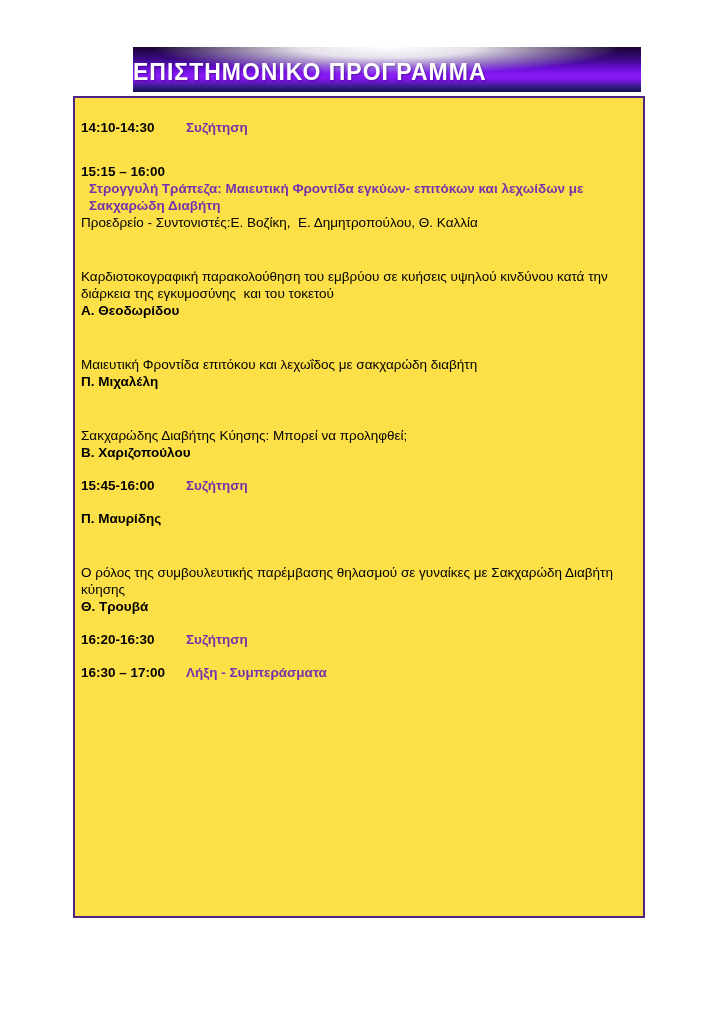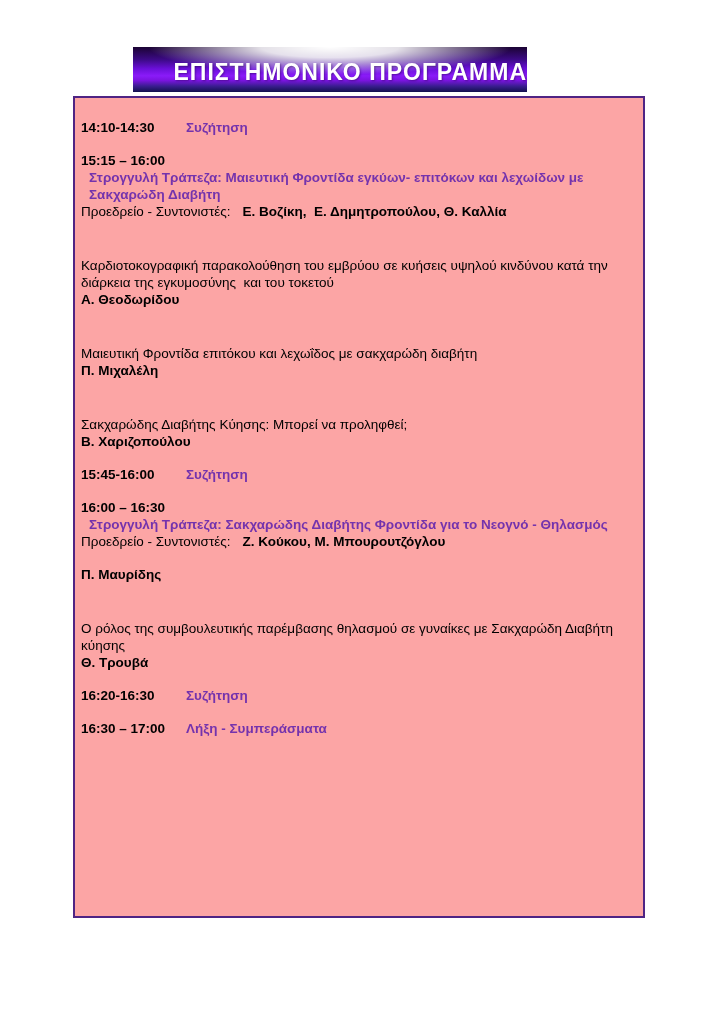--- a/index.html
+++ b/index.html
@@ -5,22 +5,22 @@
   html,body{margin:0;padding:0;background:#ffffff;}
   body{
     width:724px;height:1024px;overflow:hidden;
     font-family:"Liberation Sans","DejaVu Sans",sans-serif;
     -webkit-font-smoothing:antialiased;
   }
   .page{position:relative;width:724px;height:1024px;background:#ffffff;}
 
   
   .banner{
-    position:absolute;left:133px;top:47px;width:394px;height:45px;
-    display:flex;align-items:center;justify-content:flex-end;
+    position:absolute;left:133px;top:47px;width:508px;height:45px;
+    display:flex;align-items:center;justify-content:flex-start;
     background:
       radial-gradient(ellipse 46% 62% at 50% 0%,
         rgba(255,255,255,1) 0%,
         rgba(255,255,255,0.88) 38%,
         rgba(255,255,255,0) 100%),
       linear-gradient(180deg,
         #1b0433 0%,
         #3c0a86 28%,
         #6a0fd8 48%,
         #8a1bf8 64%,
@@ -31,30 +31,30 @@
   .banner-title{
     color:#ffffff;font-weight:bold;font-size:23px;letter-spacing:1px;
     padding-top:6px;
     text-shadow:1px 1px 2px rgba(30,0,70,0.45);
     white-space:nowrap;
   }
 
   
   .box{
     position:absolute;left:73px;top:96px;width:572px;height:822px;
-    box-sizing:border-box;border:2px solid #4f2484;background:#fca5a5;
+    box-sizing:border-box;border:2px solid #4f2484;background:#fde047;
     padding:21px 26px 0 6px;
   }
   .row{margin:0 0 16px 0;font-size:13.5px;line-height:17px;color:#000000;}
   .time{font-weight:bold;color:#000000;display:inline-block;min-width:105px;white-space:pre-wrap;}
-  .session .time{min-width:0;}
+  .session .time{min-width:0;margin-top:11px;}
   .plabel{font-weight:bold;color:#7433ad;white-space:pre-wrap;}
   .session-title{font-weight:bold;color:#7433ad;white-space:pre-wrap;margin-left:8px;}
   .chairs-label{color:#000000;}
-  .chairs{font-weight:bold;color:#000000;margin-left:12px;white-space:pre-wrap;}
+  .chairs{font-weight:normal;color:#000000;margin-left:0;white-space:pre-wrap;}
   .talk-title{color:#000000;white-space:pre-wrap;margin-top:37px;}
   .speaker{font-weight:bold;color:#000000;white-space:pre-wrap;}
 </style>
 </head>
 <body>
 
 <div class="page">
 
   <div class="banner">
     <span class="banner-title">ΕΠΙΣΤΗΜΟΝΙΚΟ ΠΡΟΓΡΑΜΜΑ</span>
@@ -85,25 +85,20 @@
 
     <div class="row talk">
       <div class="talk-title">Σακχαρώδης Διαβήτης Κύησης: Μπορεί να προληφθεί;</div>
       <div class="speaker">Β. Χαριζοπούλου</div>
     </div>
 
     <div class="row time-row">
       <span class="time">15:45-16:00</span><span class="plabel">Συζήτηση</span>
     </div>
 
-    <div class="row session">
-      <div><span class="time">16:00 – 16:30</span></div>
-      <div class="session-title">Στρογγυλή Τράπεζα: Σακχαρώδης Διαβήτης Φροντίδα για το Νεογνό - Θηλασμός</div>
-      <div><span class="chairs-label">Προεδρείο - Συντονιστές:</span><span class="chairs">Ζ. Κούκου, Μ. Μπουρουτζόγλου</span></div>
-    </div>
 
     <div class="row talk">
       <div class="speaker">Π. Μαυρίδης</div>
     </div>
 
     <div class="row talk">
       <div class="talk-title">Ο ρόλος της συμβουλευτικής παρέμβασης θηλασμού σε γυναίκες με Σακχαρώδη Διαβήτη κύησης</div>
       <div class="speaker">Θ. Τρουβά</div>
     </div>
 

